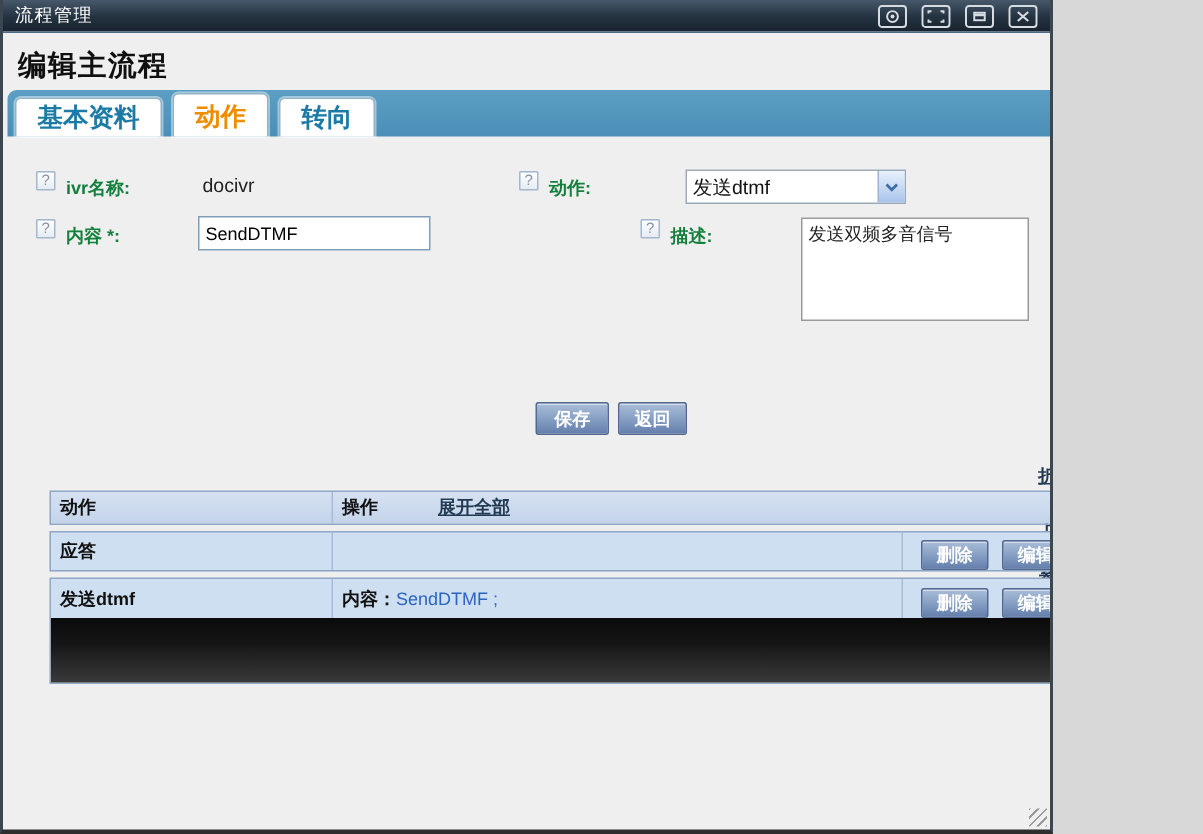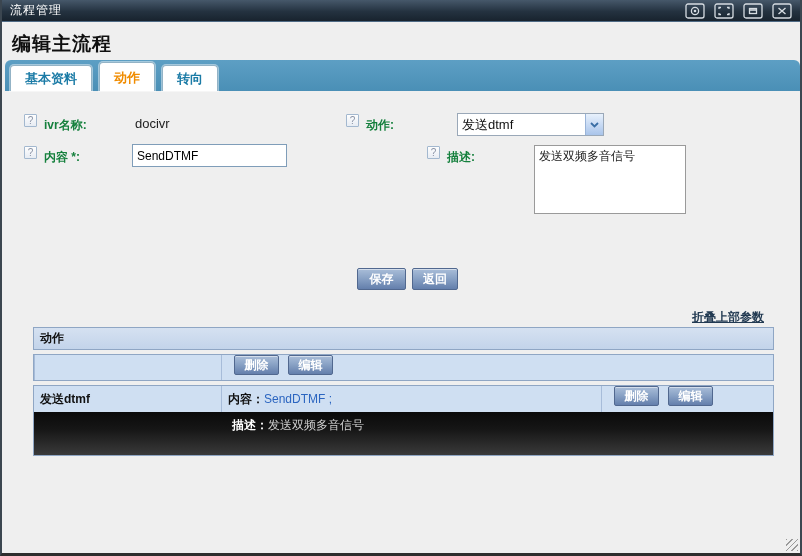--- a/index.html
+++ b/index.html
@@ -3,21 +3,21 @@
 <meta charset="utf-8">
 <style>
   * { box-sizing: border-box; margin: 0; padding: 0; }
   html,body { width:802px; height:556px; }
   body {
     font-family: "Liberation Sans", "DejaVu Sans", sans-serif;
     font-size: 12px;
     background: #d8d8d8;
   }
   .window {
-    position: relative; width: 802px; height: 556px;
+    position: relative; width: 702px; height: 556px;
     background: #efefef;
     border-left: 2px solid #3b4650;
     border-right: 2px solid #3b4650;
     border-bottom: 3px solid #2e2e2e;
     overflow: hidden;
   }
   
   .titlebar {
     position: absolute; top:0; left:0; right:0; height: 22px;
     background: linear-gradient(#46586a, #243240 55%, #18232e);
@@ -37,21 +37,21 @@
     position: absolute; left: 3px; top: 60px; width: 795px; height: 31px;
     background: linear-gradient(#5d9fc4, #4a8fb6);
     border-radius: 6px 6px 0 0;
     display: flex; align-items: flex-end; padding-left: 5px;
   }
   .tab {
     background: #fff;
     border: 1px solid #93b3c6; border-bottom: none;
     border-radius: 4px 4px 0 0;
     box-shadow: 0 0 0 1px rgba(255,255,255,.45);
-    font-weight: bold; font-size: 13px;
+    font-weight: bold; font-size: 17px;
     color: #1b7ba6; text-align: center;
     height: 26px; line-height: 26px;
     padding: 0 14px; margin-right: 7px; cursor: pointer;
   }
   .tab.active { height: 29px; line-height: 29px; color: #f08c00; }
   
   .help-icon {
     position: absolute; width: 13px; height: 13px;
     border: 1px solid #a3b8cf; background: linear-gradient(#fefefe, #e7ecf3);
     color: #8a93a6; font-size: 10px; line-height: 11px; text-align: center;
@@ -105,21 +105,21 @@
   .tbl-head { height: 23px; background: linear-gradient(#d5e1f1, #c3d4ea); }
   .tbl-head .cell { font-weight: bold; color: #111; }
   .cell { padding-left: 6px; }
   .cell-sep { border-left: 1px solid #a7bcd9; height: 100%; display: flex; align-items: center; }
   .gap { height: 4px; }
   .row-bg { background: #cfdff2; }
   .row1 { height: 27px; }
   .row2-param { height: 26px; }
   .bold-txt { font-weight: bold; color: #111; }
   .param-val { color: #2b65c0; }
-  .op-cell { display: flex; align-items: flex-start; gap: 9px; padding-left: 12px; }
+  .op-cell { display: flex; align-items: flex-end; gap: 9px; padding-left: 12px; }
   .btn-sm { width: 45px; height: 20px; line-height: 18px; }
   .head-op { display: flex; align-items: center; }
   .head-op .op-title { font-weight: bold; color: #111; }
   .head-op .link { margin-left: 40px; }
   .black-panel {
     height: 43px;
     background: linear-gradient(#0a0a0a, #161616 40%, #3a3a3a);
     padding-left: 198px; padding-top: 4px;
     color: #cfcfcf; font-size: 12px; line-height: 18px;
   }
@@ -201,25 +201,30 @@
 
   <button class="btn btn-save">保存</button>
   <button class="btn btn-back">返回</button>
 
   <a class="link link-collapse">折叠上部参数</a>
 
   <div class="tbl">
 
     <div class="tbl-box tbl-head tbl-grid">
       <div class="cell">动作</div>
+      <div class="cell cell-sep head-op">
+        <span class="op-title">操作</span>
+        <a class="link">展开全部</a>
+      </div>
     </div>
 
     <div class="gap"></div>
 
     <div class="tbl-box tbl-grid row-bg row1">
+      <div class="cell bold-txt">应答</div>
       <div class="cell cell-sep"></div>
       <div class="cell-sep op-cell">
         <button class="btn btn-sm">删除</button>
         <button class="btn btn-sm">编辑</button>
       </div>
     </div>
 
     <div class="gap"></div>
 
     <div class="tbl-box">
@@ -228,20 +233,19 @@
         <div class="cell cell-sep">
           <span class="bold-txt">内容：</span>
             <span class="param-val">SendDTMF ;</span>
         </div>
         <div class="cell-sep op-cell">
           <button class="btn btn-sm">删除</button>
           <button class="btn btn-sm">编辑</button>
         </div>
       </div>
       <div class="black-panel">
-        <div><span class="lbl">描述：</span><span>发送双频多音信号</span></div>
       </div>
     </div>
 
   </div>
 
   <div class="resize-grip"></div>
 </div>
 
 </body></html>

